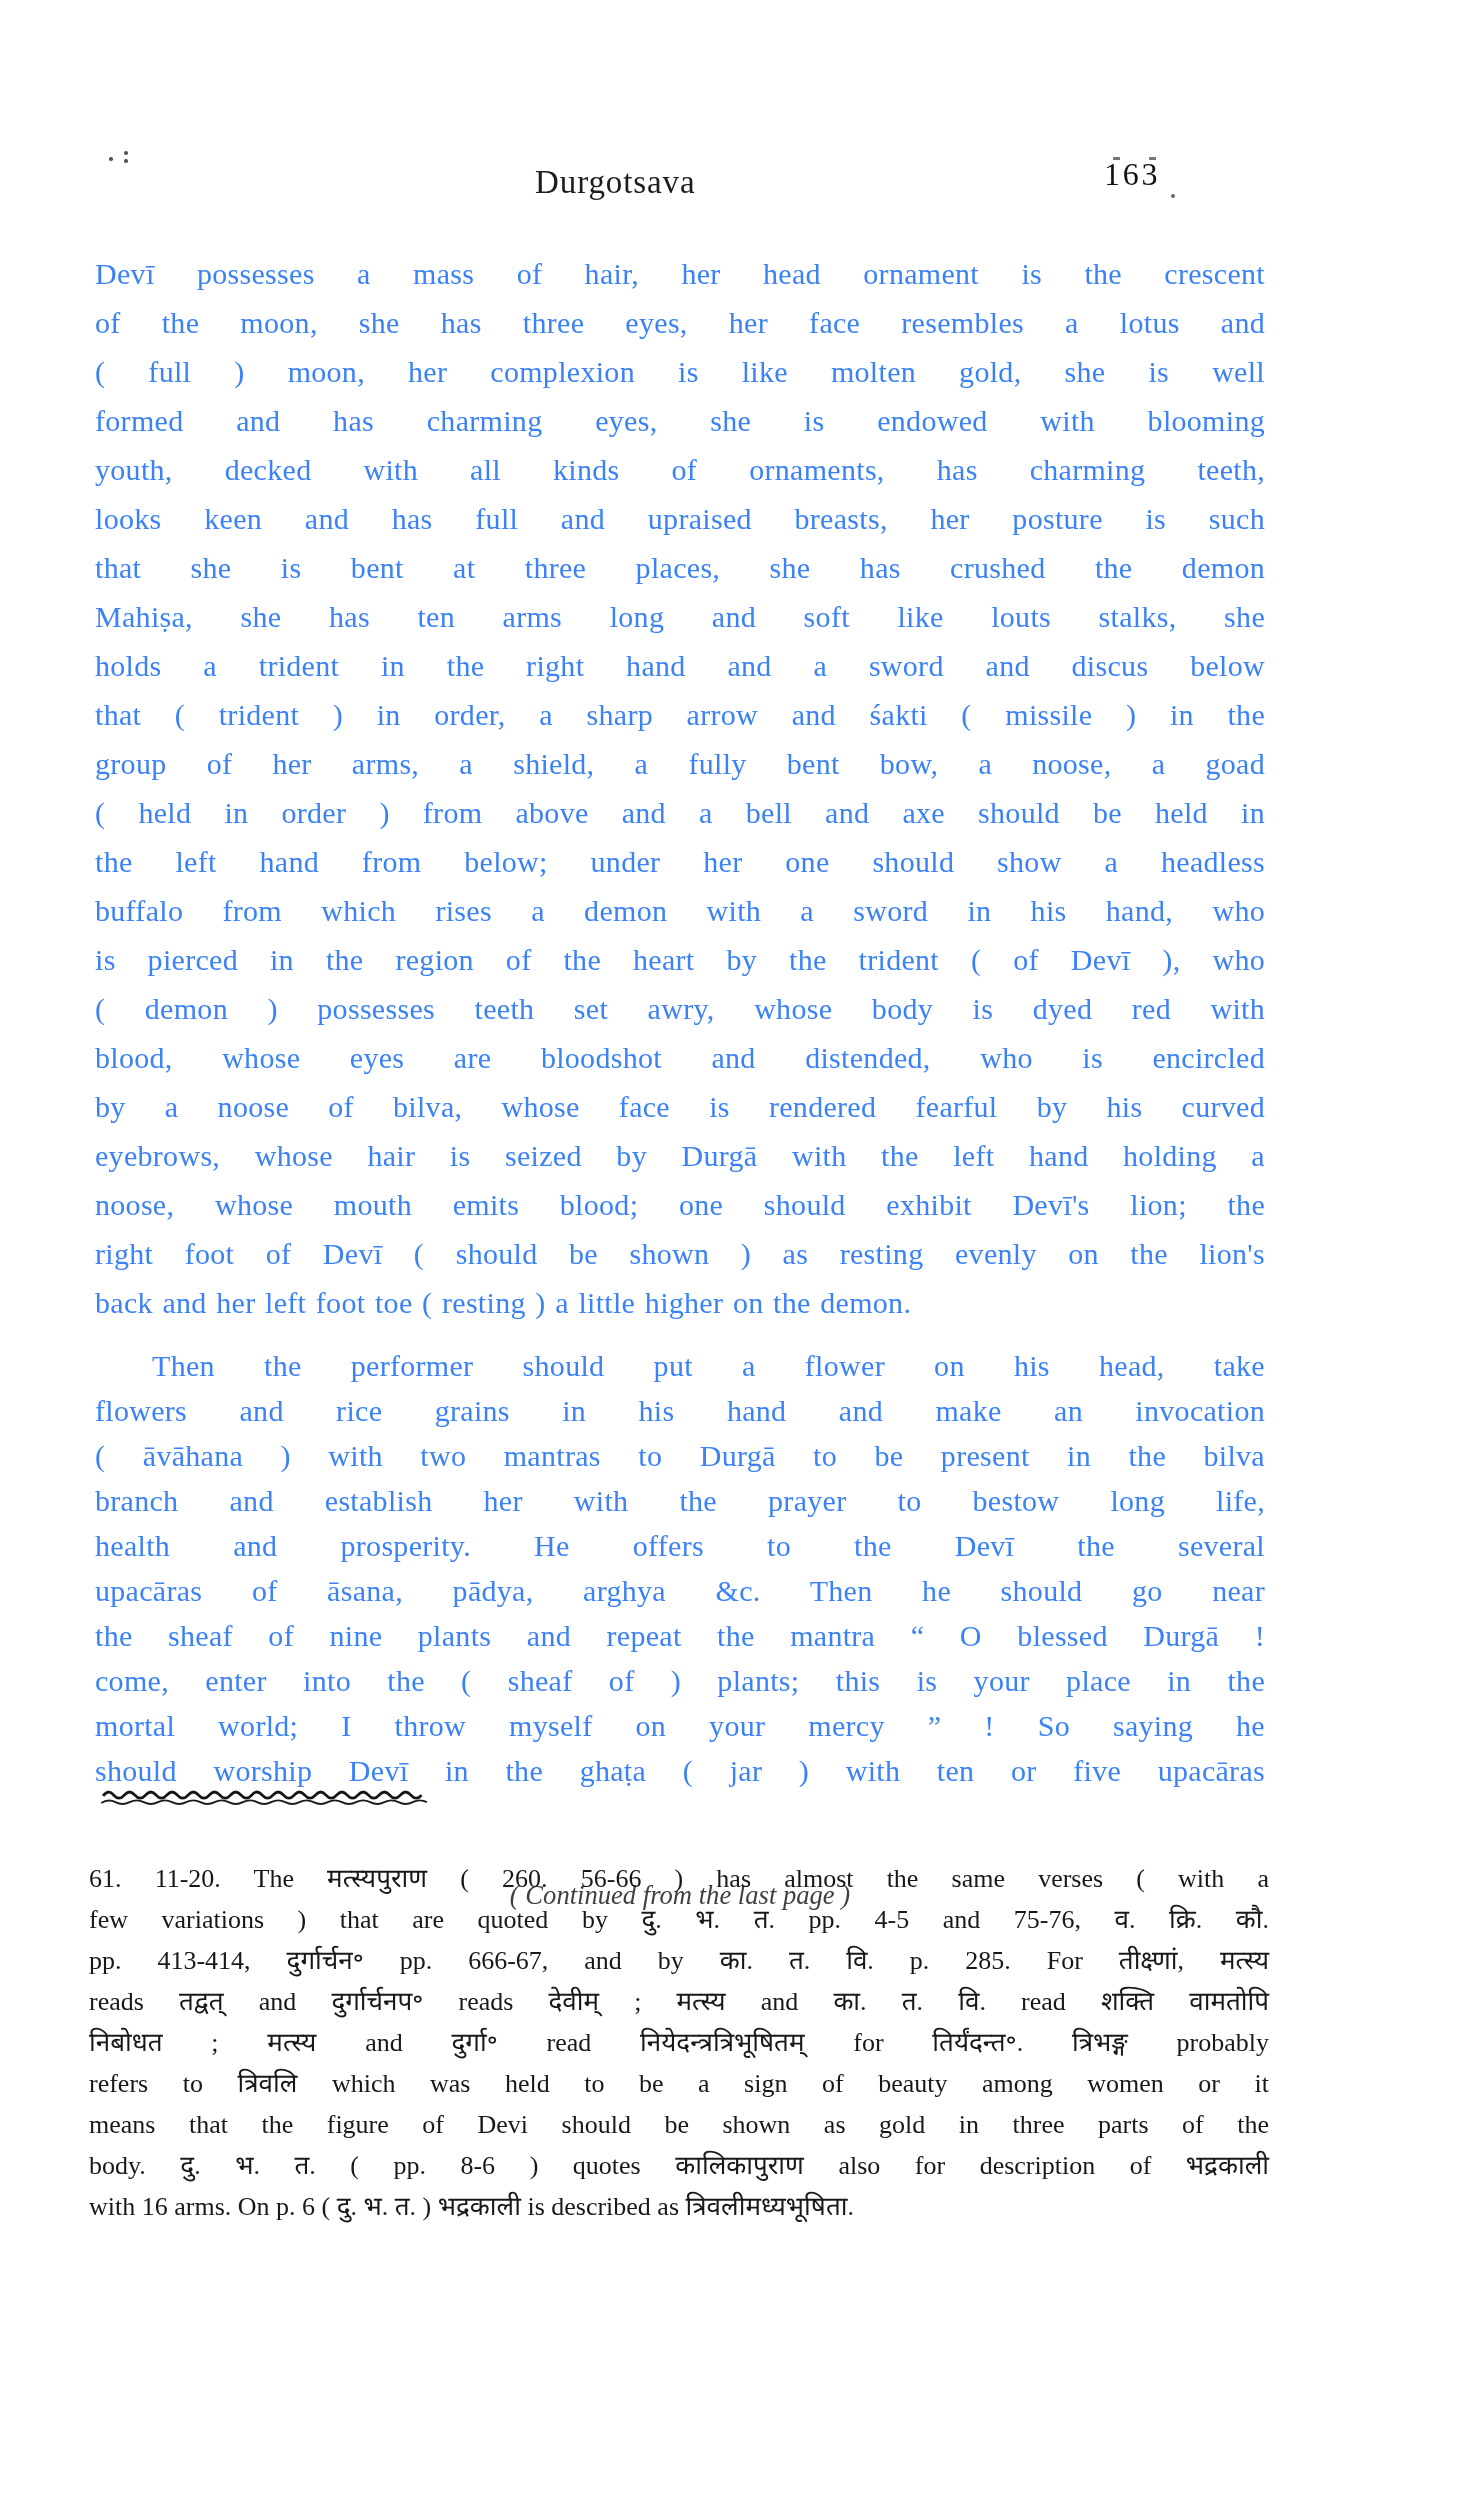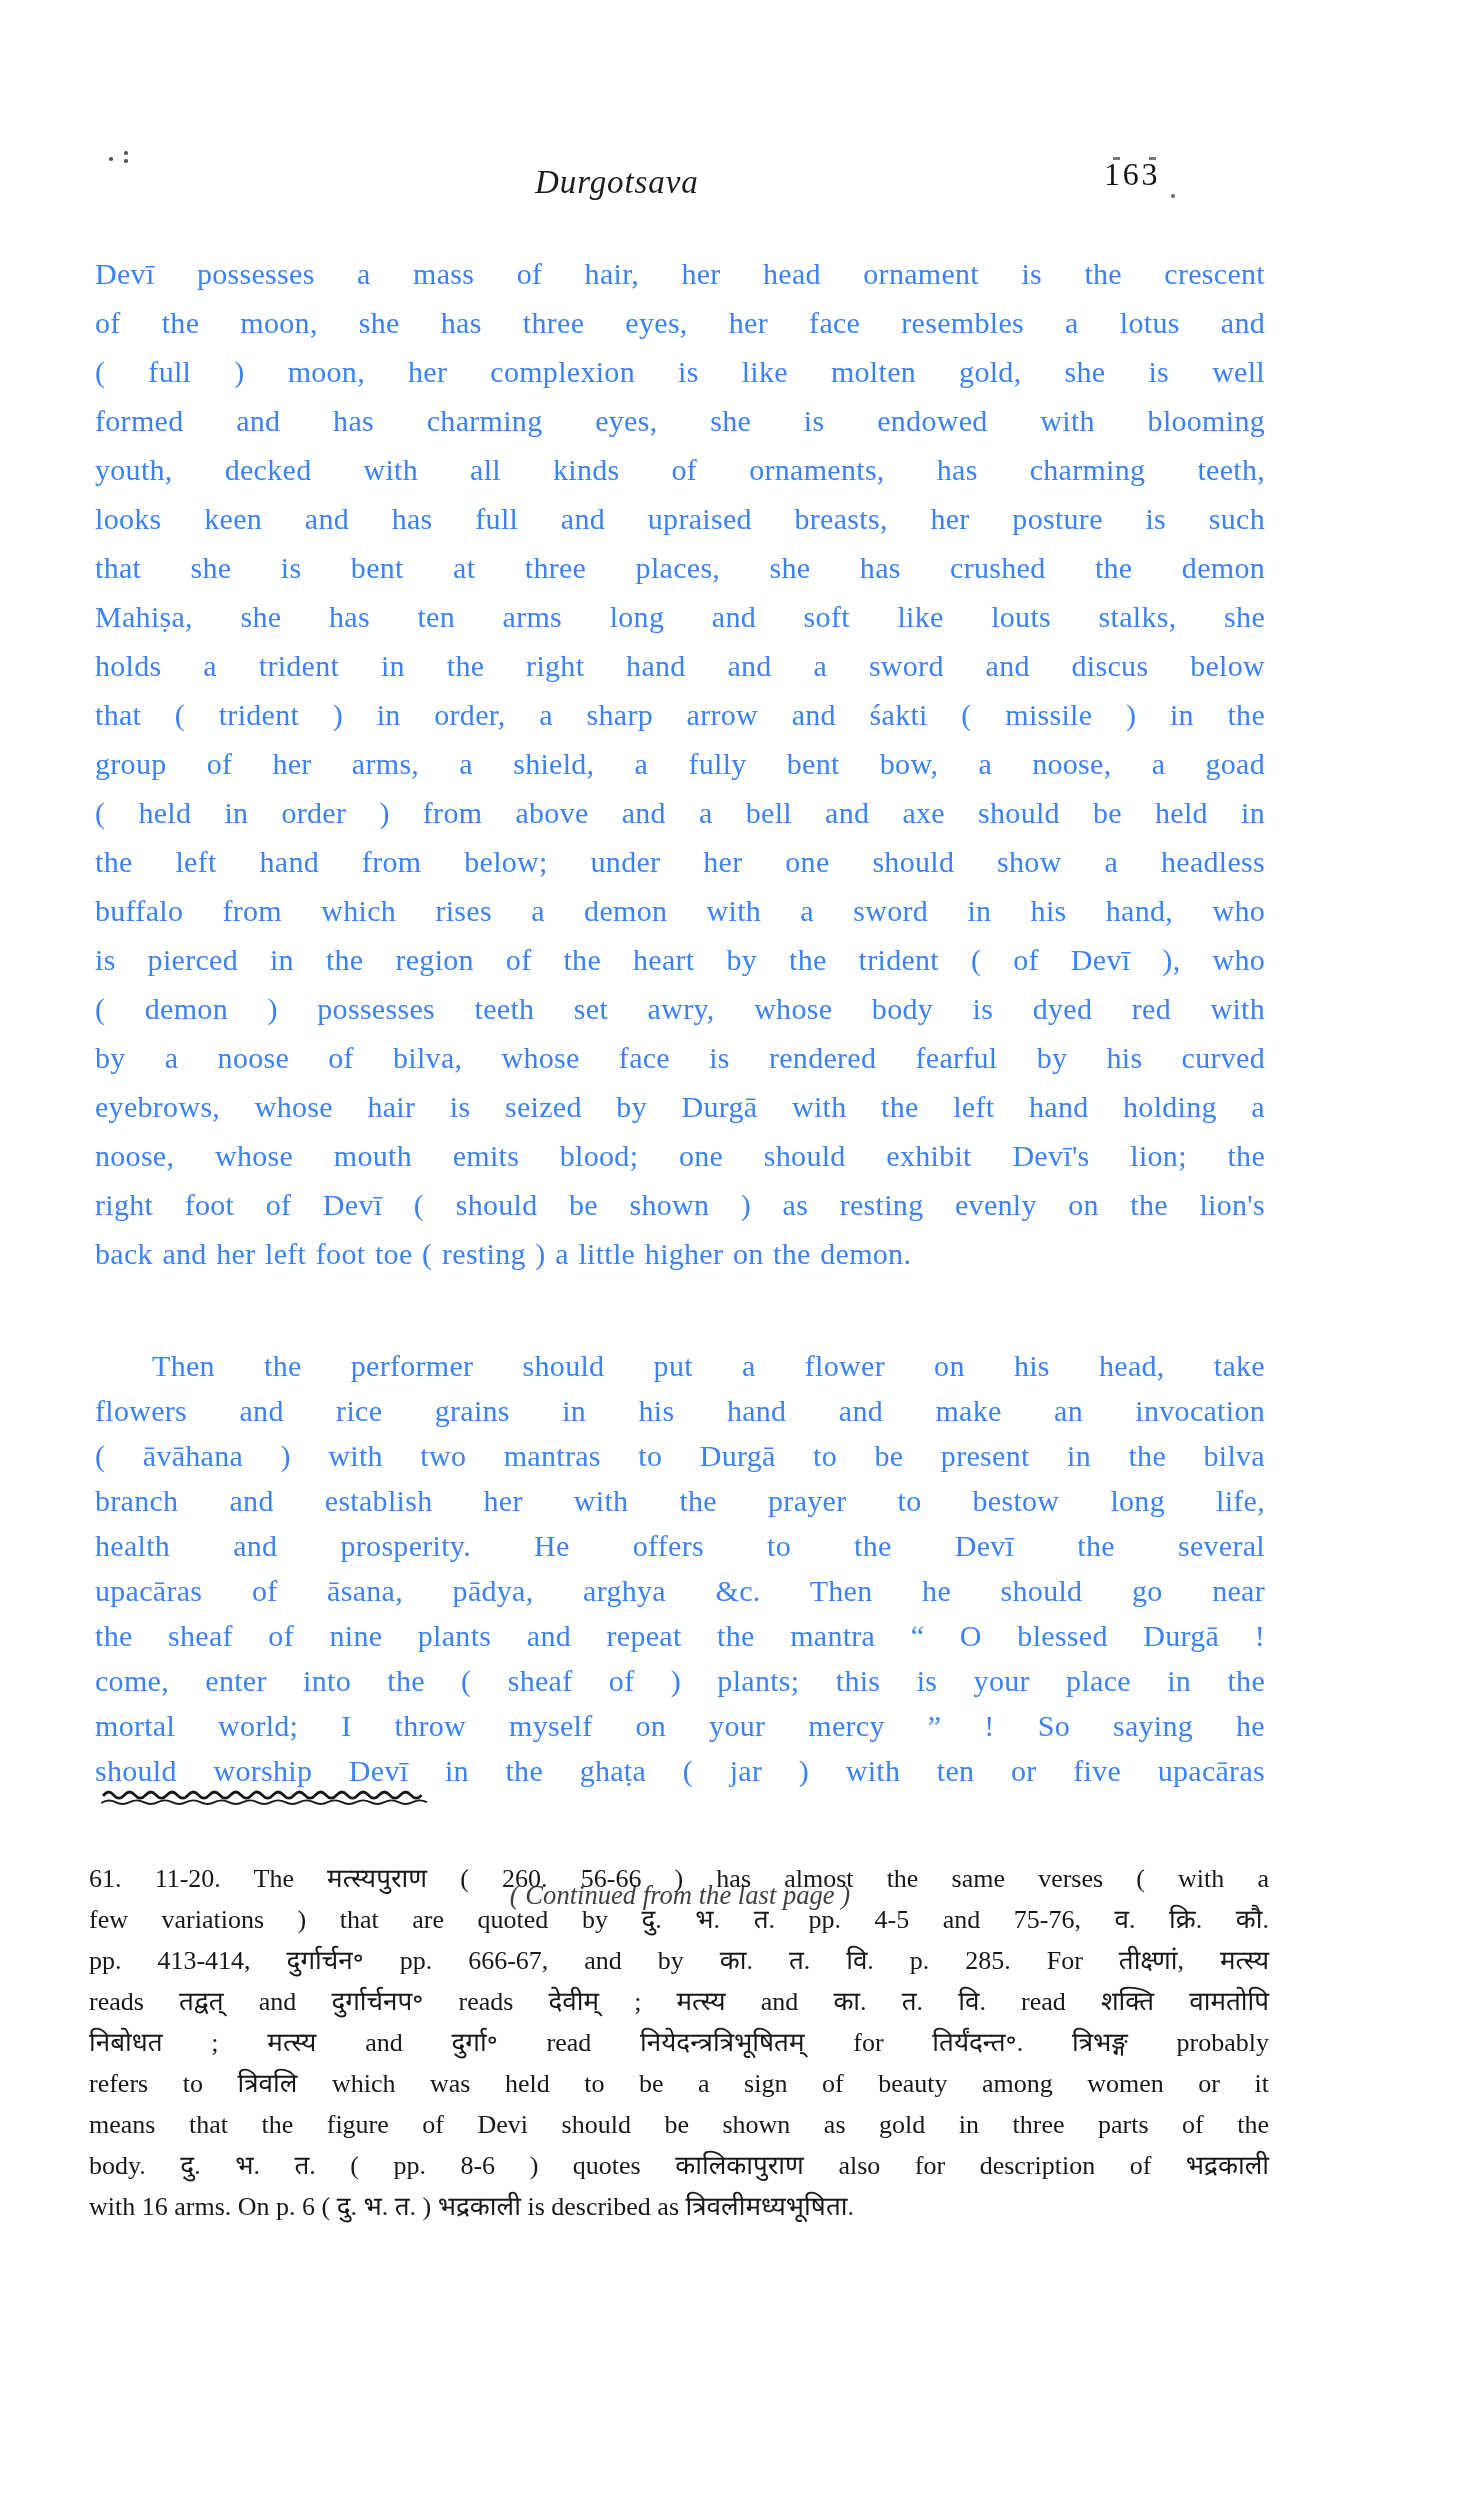--- a/index.html
+++ b/index.html
@@ -4,21 +4,21 @@
 <style>
   html, body { margin:0; padding:0; background:#ffffff; }
   .page {
     position:relative; width:1465px; height:2512px; background:#ffffff;
     font-family:"Liberation Serif","DejaVu Serif",serif; color:#161616;
     overflow:hidden;
   }
   
   .head-title {
     position:absolute; top:164px; left:535px;
-    font-size:33px; font-style:italic; letter-spacing:0.9px; color:#1d1d1d;
+    font-size:33px; letter-spacing:0.9px; color:#1d1d1d;
   }
   .page-number {
     position:absolute; top:156px; left:1104px;
     font-size:32px; letter-spacing:2.7px; color:#111;
   }
   
   .speck { position:absolute; background:#555; border-radius:50%; }
   .sp1 { left:109px; top:157px; width:3.5px; height:3.5px; }
   .sp2 { left:124px; top:151px; width:3.5px; height:3.5px; }
   .sp3 { left:124px; top:159px; width:3.5px; height:3.5px; }
@@ -77,20 +77,21 @@
       <div class="line">that she is bent at three places, she has crushed the demon</div>
       <div class="line">Mahiṣa, she has ten arms long and soft like louts stalks, she</div>
       <div class="line">holds a trident in the right hand and a sword and discus below</div>
       <div class="line">that ( trident ) in order, a sharp arrow and śakti ( missile ) in the</div>
       <div class="line">group of her arms, a shield, a fully bent bow, a noose, a goad</div>
       <div class="line">( held in order ) from above and a bell and axe should be held in</div>
       <div class="line">the left hand from below; under her one should show a headless</div>
       <div class="line">buffalo from which rises a demon with a sword in his hand, who</div>
       <div class="line">is pierced in the region of the heart by the trident ( of Devī ), who</div>
       <div class="line">( demon ) possesses teeth set awry, whose body is dyed red with</div>
+      <div class="line">blood, whose eyes are bloodshot and distended, who is encircled</div>
       <div class="line">by a noose of bilva, whose face is rendered fearful by his curved</div>
       <div class="line">eyebrows, whose hair is seized by Durgā with the left hand holding a</div>
       <div class="line">noose, whose mouth emits blood; one should exhibit Devī's lion; the</div>
       <div class="line">right foot of Devī ( should be shown ) as resting evenly on the lion's</div>
       <div class="line">back and her left foot toe ( resting ) a little higher on the demon.</div>
     </div>
   <div class="para para2">
       <div class="line">Then the performer should put a flower on his head, take</div>
       <div class="line">flowers and rice grains in his hand and make an invocation</div>
       <div class="line">( āvāhana ) with two mantras to Durgā to be present in the bilva</div>

